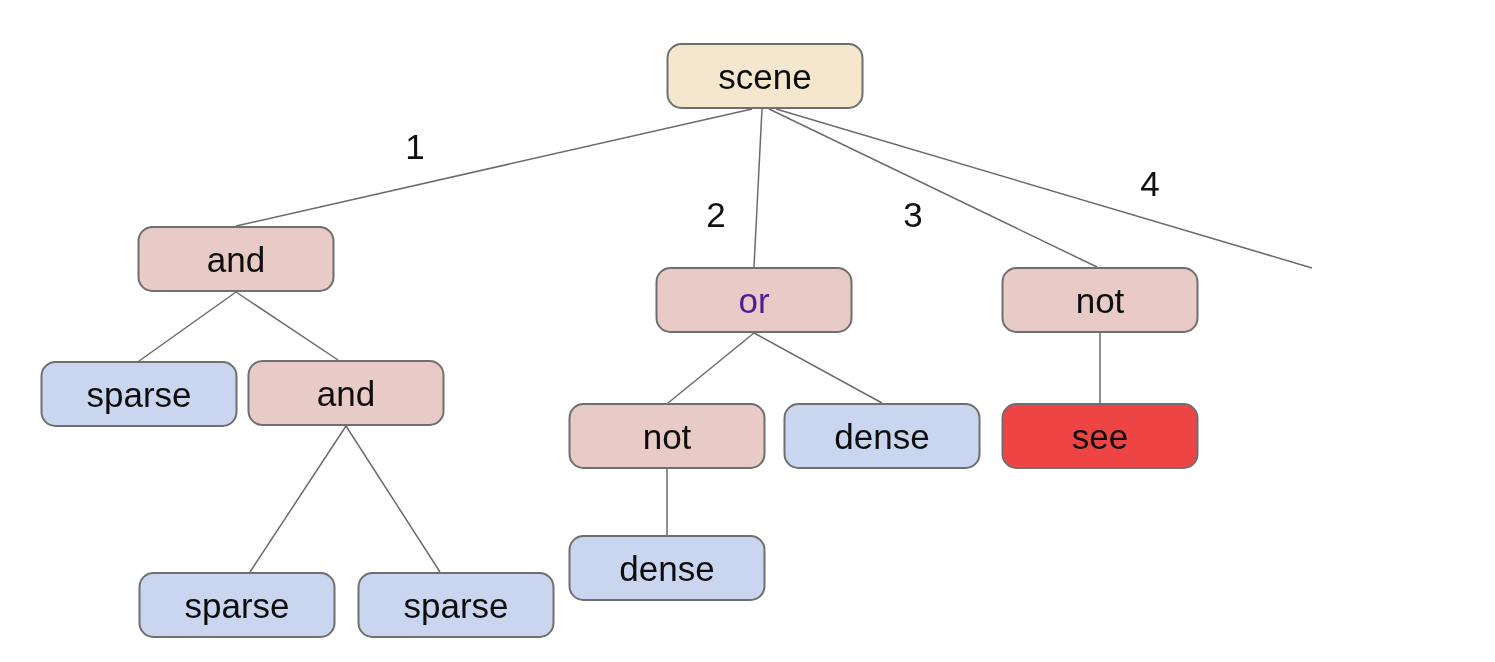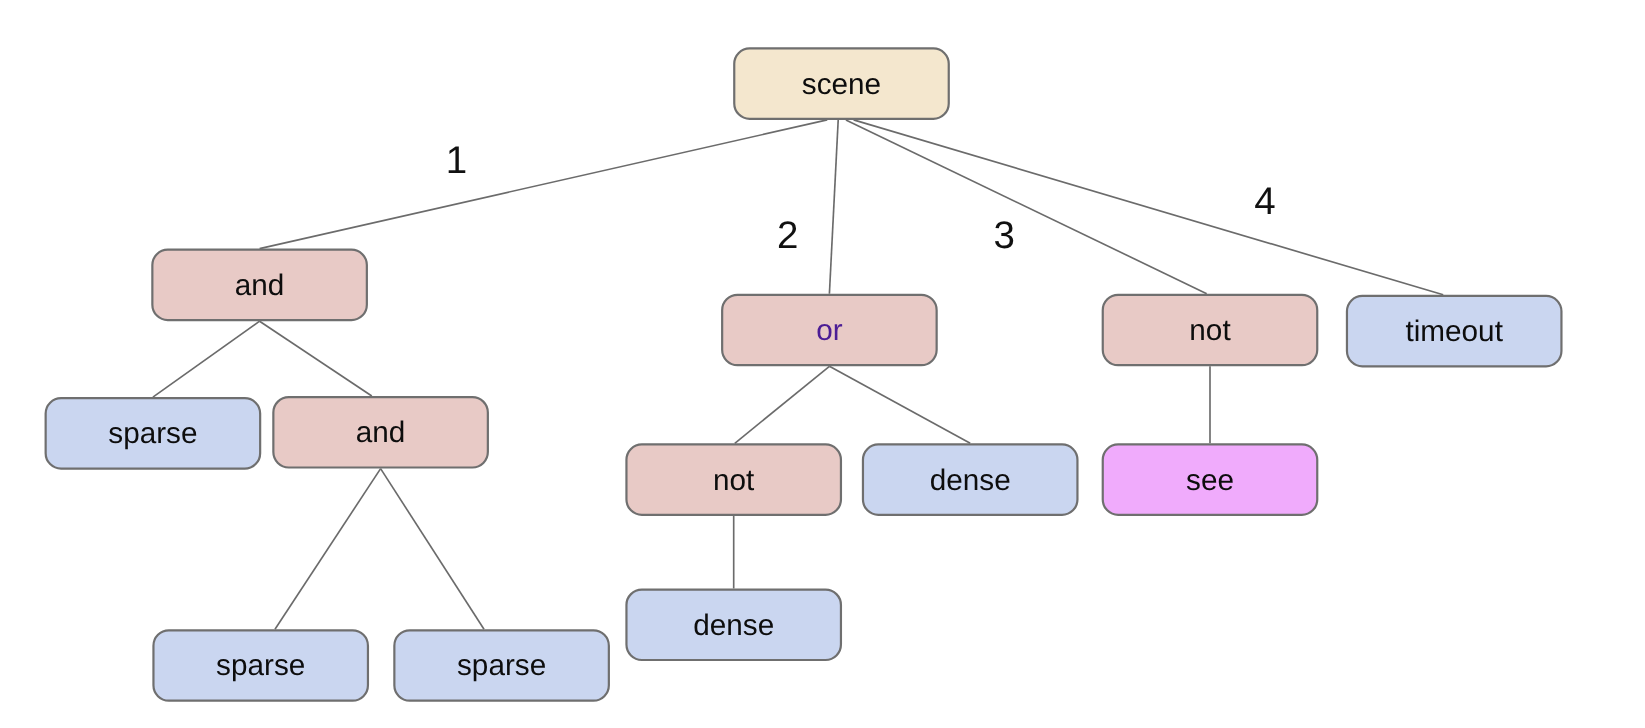--- a/index.html
+++ b/index.html
@@ -25,21 +25,21 @@
   .node {
     position: absolute;
     width: 197px;
     height: 66px;
     box-sizing: border-box;
     border: 2px solid #6f6f6f;
     border-radius: 15px;
     display: flex;
     align-items: center;
     justify-content: center;
-    font-size: 27px;
+    font-size: 35px;
     line-height: 1;
     color: #0d0d0d;
     transform: translate(-50%, -50%);
     white-space: nowrap;
   }
   .edge-label {
     position: absolute;
     transform: translate(-50%, -50%);
     font-size: 35px;
     color: #111111;
@@ -74,36 +74,33 @@
     </div>
     <div class="node" style="left: 236px; top: 259px; background: rgb(232, 202, 198); border-color: rgb(111, 111, 111); color: rgb(13, 13, 13);">
       <span>and</span>
     </div>
     <div class="node" style="left: 754px; top: 300px; background: rgb(232, 202, 198); border-color: rgb(111, 111, 111); color: #4c1d95;">
       <span>or</span>
     </div>
     <div class="node" style="left: 1100px; top: 300px; background: rgb(232, 202, 198); border-color: rgb(111, 111, 111); color: rgb(13, 13, 13);">
       <span>not</span>
     </div>
-    <div class="node" style="left: 1322px; top: 301px; background: rgb(202, 214, 240); border-color: rgb(111, 111, 111); color: rgb(13, 13, 13);">
-      <span>timeout</span>
-    </div>
     <div class="node" style="left: 139px; top: 394px; background: rgb(202, 214, 240); border-color: rgb(111, 111, 111); color: rgb(13, 13, 13);">
       <span>sparse</span>
     </div>
     <div class="node" style="left: 346px; top: 393px; background: rgb(232, 202, 198); border-color: rgb(111, 111, 111); color: rgb(13, 13, 13);">
       <span>and</span>
     </div>
     <div class="node" style="left: 667px; top: 436px; background: rgb(232, 202, 198); border-color: rgb(111, 111, 111); color: rgb(13, 13, 13);">
       <span>not</span>
     </div>
     <div class="node" style="left: 882px; top: 436px; background: rgb(202, 214, 240); border-color: rgb(111, 111, 111); color: rgb(13, 13, 13);">
       <span>dense</span>
     </div>
-    <div class="node" style="left: 1100px; top: 436px; background: #f0abfc; border-color: rgb(111, 111, 111); color: rgb(13, 13, 13);">
+    <div class="node" style="left: 1100px; top: 436px; background: #ef4444; border-color: rgb(111, 111, 111); color: rgb(13, 13, 13);">
       <span>see</span>
     </div>
     <div class="node" style="left: 667px; top: 568px; background: rgb(202, 214, 240); border-color: rgb(111, 111, 111); color: rgb(13, 13, 13);">
       <span>dense</span>
     </div>
     <div class="node" style="left: 237px; top: 605px; background: rgb(202, 214, 240); border-color: rgb(111, 111, 111); color: rgb(13, 13, 13);">
       <span>sparse</span>
     </div>
     <div class="node" style="left: 456px; top: 605px; background: rgb(202, 214, 240); border-color: rgb(111, 111, 111); color: rgb(13, 13, 13);">
       <span>sparse</span>

